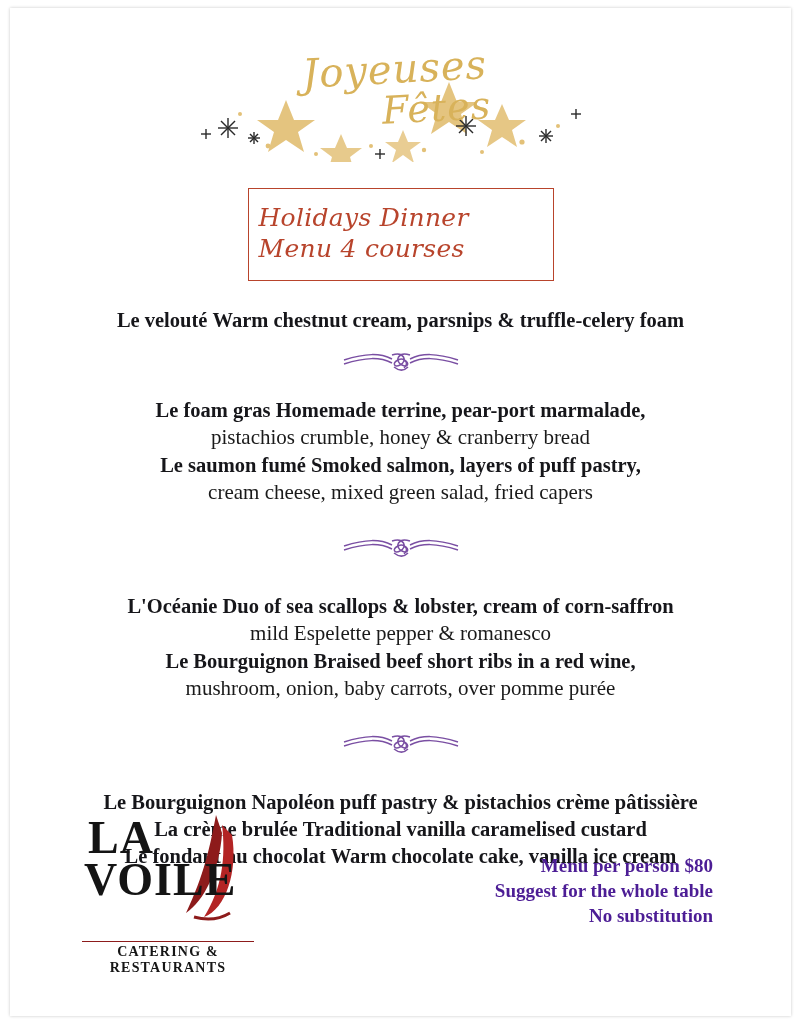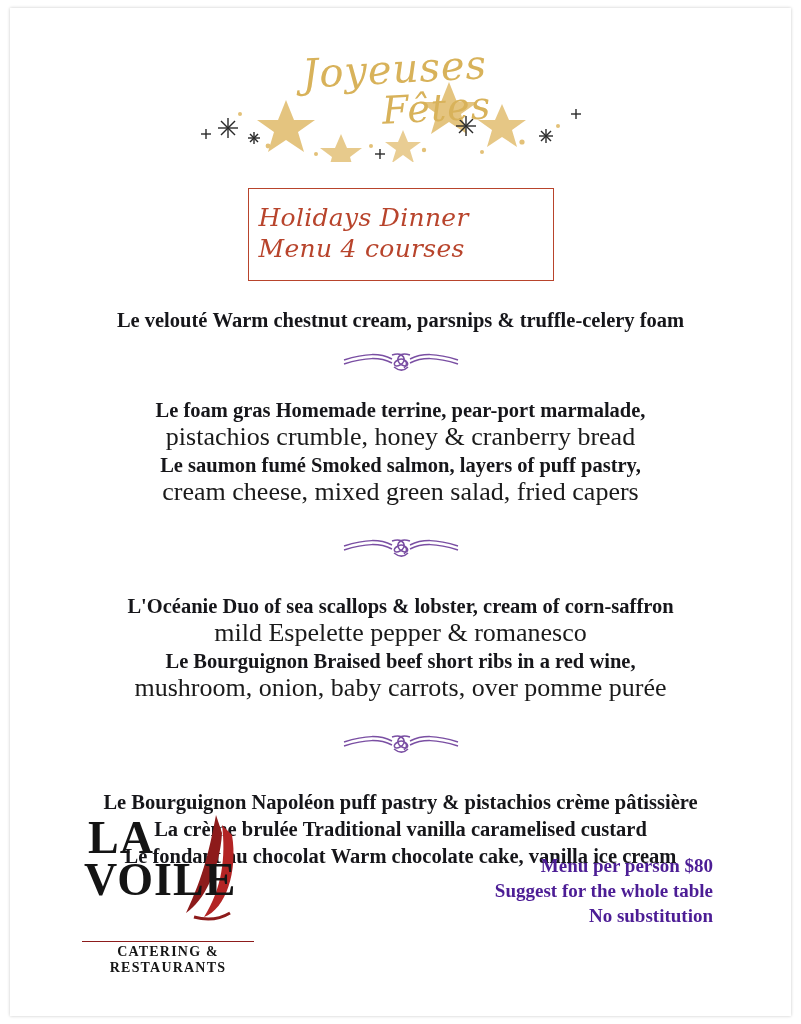--- a/index.html
+++ b/index.html
@@ -93,21 +93,21 @@
     margin: 0 0 1px 0;
     color: #16161a;
   }
   .dish .name {
     font-weight: bold;
   }
   .dish .desc {
     font-weight: bold;
   }
   .dish-line2 {
-    font-size: 26px;
+    font-size: 21px;
     line-height: 26px;
     margin: 0 0 2px 0;
     font-family: Liberation Serif, serif;
   }
 
   
   .divider {
     text-align: center;
     margin: 16px 0 18px 0;
   }

